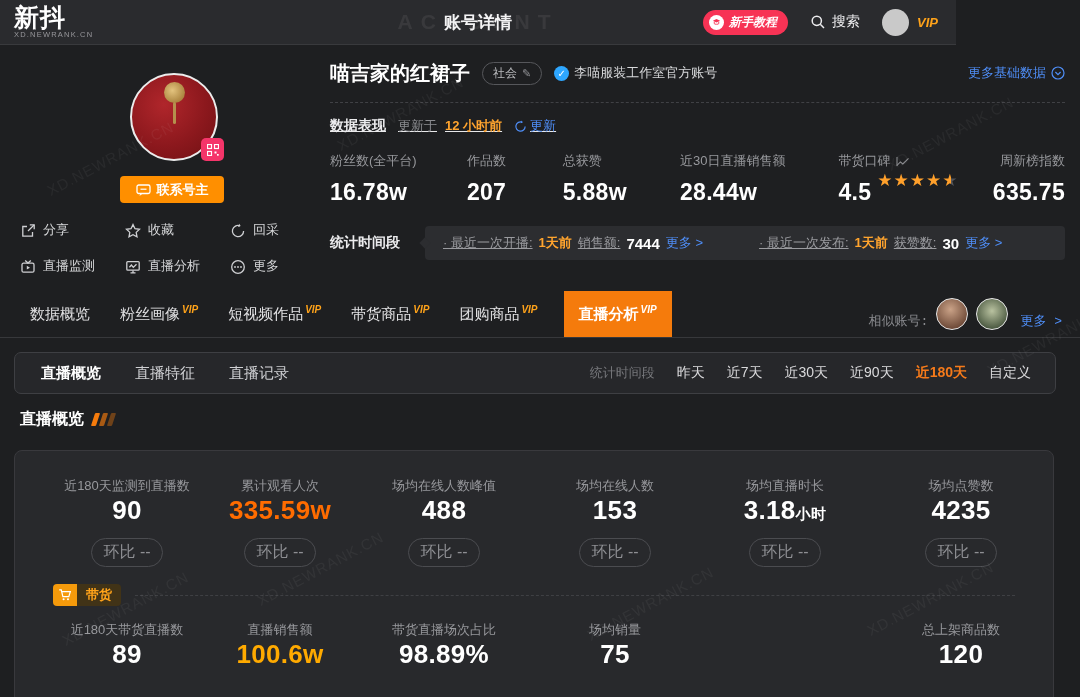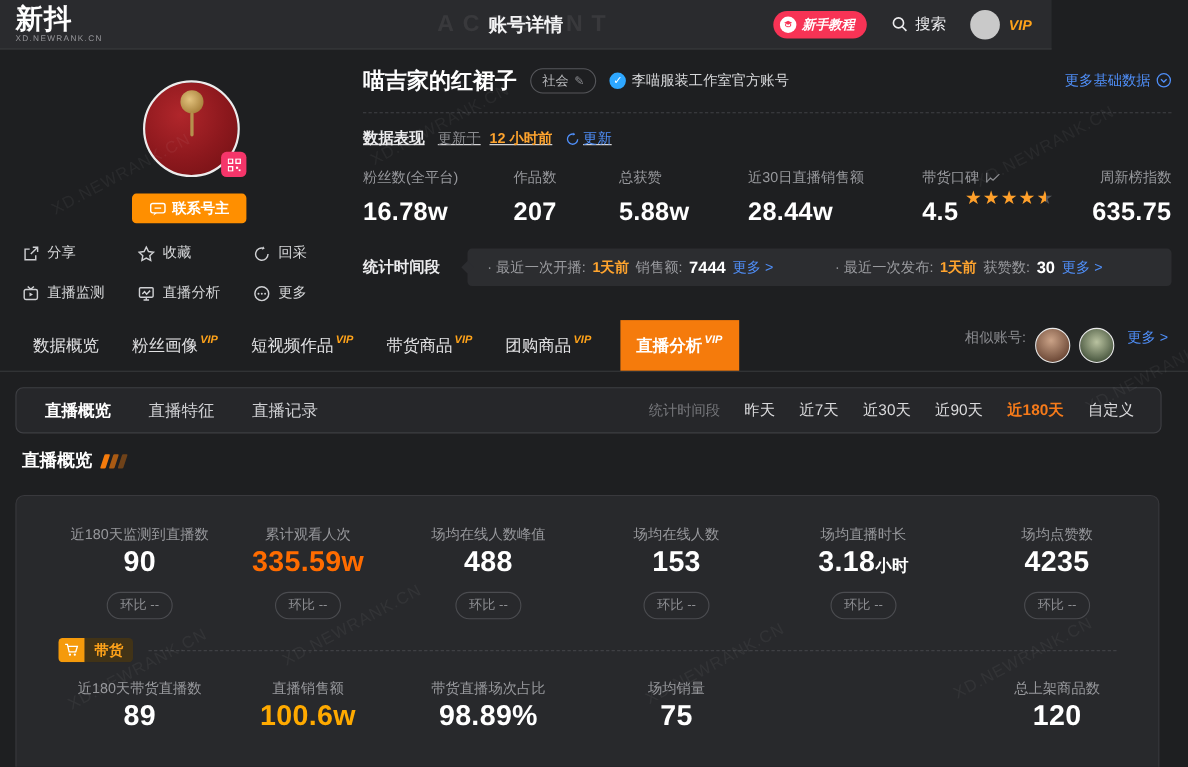--- a/index.html
+++ b/index.html
@@ -77,33 +77,33 @@
   .star-half{background:linear-gradient(90deg,#ffa02b 55%,#55565a 55%);
              -webkit-background-clip:text;background-clip:text;color:transparent;}
   .rep-value{display:flex;align-items:flex-start;}
   .dyn-row{display:flex;align-items:center;margin-top:20px;}
   .dyn-label{font-size:14px;color:#ececee;font-weight:600;width:95px;}
   .dyn-box{position:relative;flex:1;height:34px;background:#2c2d30;border-radius:4px;
            display:flex;align-items:center;padding-left:18px;font-size:13px;}
   .dyn-box::before{content:"";position:absolute;left:-4px;top:13px;width:8px;height:8px;background:#2c2d30;transform:rotate(45deg);}
   .dyn-group{display:flex;align-items:center;gap:6px;white-space:nowrap;}
   .dyn-group + .dyn-group{margin-left:56px;}
-  .dyn-gray{color:#9a9b9f;}
+  .dyn-gray{color:#9a9b9f;text-decoration:underline;}
   .dyn-orange{color:#ffa42e;font-weight:600;}
   .dyn-strong{color:#fff;font-weight:800;font-size:15px;}
   .dyn-more{color:#4f8ef7;cursor:pointer;}
 
   
   .tabbar{position:absolute;left:0;top:291px;width:1080px;height:46px;border-bottom:1px solid #37383b;
           display:flex;align-items:center;z-index:4;}
   .tab{display:flex;align-items:flex-start;margin-left:30px;font-size:15px;color:#e2e2e4;cursor:pointer;height:46px;align-items:center;}
   .tab-vip{font-size:10px;font-weight:800;font-style:italic;color:#ffa31a;margin-left:2px;position:relative;top:-5px;}
   .tab-active{background:#f57b0c;color:#fff;font-weight:700;padding:0 15px;margin-left:26px;}
   .tab-active .tab-vip{color:#fff;}
-  .similar{margin-left:auto;display:flex;align-items:flex-start;margin-right:18px;gap:8px;}
+  .similar{margin-left:auto;display:flex;align-items:flex-end;margin-right:18px;gap:8px;font-family:Liberation Mono, monospace;}
   .similar-label{font-size:13px;color:#8a8b8f;}
   .similar-avatar{width:30px;height:30px;border-radius:50%;border:1px solid #e8e8e8;cursor:pointer;}
   .sa1{background:radial-gradient(circle at 45% 35%,#caa287,#6e4a38 75%);}
   .sa2{background:radial-gradient(circle at 50% 40%,#b9c2a0,#4c5a42 75%);}
   .similar-more{font-size:13px;color:#4f8ef7;cursor:pointer;margin-left:4px;}
 
   
   .subnav{position:absolute;left:14px;top:352px;width:1040px;height:40px;background:#26272a;
           border:1px solid #3e3f43;border-radius:7px;display:flex;align-items:center;z-index:4;}
   .subtab{font-size:15px;color:#cfd0d3;margin-left:34px;cursor:pointer;}
@@ -122,21 +122,21 @@
 
   .cards{position:absolute;left:14px;top:450px;width:1040px;height:300px;background:#28292c;
          border:1px solid #39393d;border-radius:8px 8px 0 0;padding:26px 0 0 38px;box-sizing:border-box;z-index:3;}
   .card-grid{display:grid;grid-template-columns:148px 158px 170px 172px 168px 1fr;text-align:center;}
   .card-label{font-size:13px;color:#97989c;}
   .card-value{font-size:26px;font-weight:800;color:#fff;margin-top:0;letter-spacing:.3px;}
   .card-unit{font-size:15px;font-weight:700;}
   .accent1{color:#ff6c00;}
   .accent2{color:#ffaa00;}
   .pill{display:inline-block;border:1px solid #4b4c50;border-radius:999px;padding:3px 11px;
-        font-size:12px;color:#8e8f93;margin-top:12px;cursor:pointer;}
+        font-size:16px;color:#8e8f93;margin-top:12px;cursor:pointer;}
   .sales-divider{display:flex;align-items:center;margin-top:17px;margin-right:38px;}
   .sales-badge{display:flex;align-items:stretch;height:22px;border-radius:4px;overflow:hidden;}
   .sales-badge-icon{width:24px;background:#f59a0b;display:flex;align-items:center;justify-content:center;}
   .sales-badge-text{background:#413317;color:#ffa31a;font-size:13px;font-weight:700;display:flex;align-items:center;padding:0 9px;}
   .sales-dash{flex:1;border-top:1px dashed #3f4044;margin-left:14px;}
   .row2{margin-top:15px;}
 </style>
 </head>
 <body>
 

